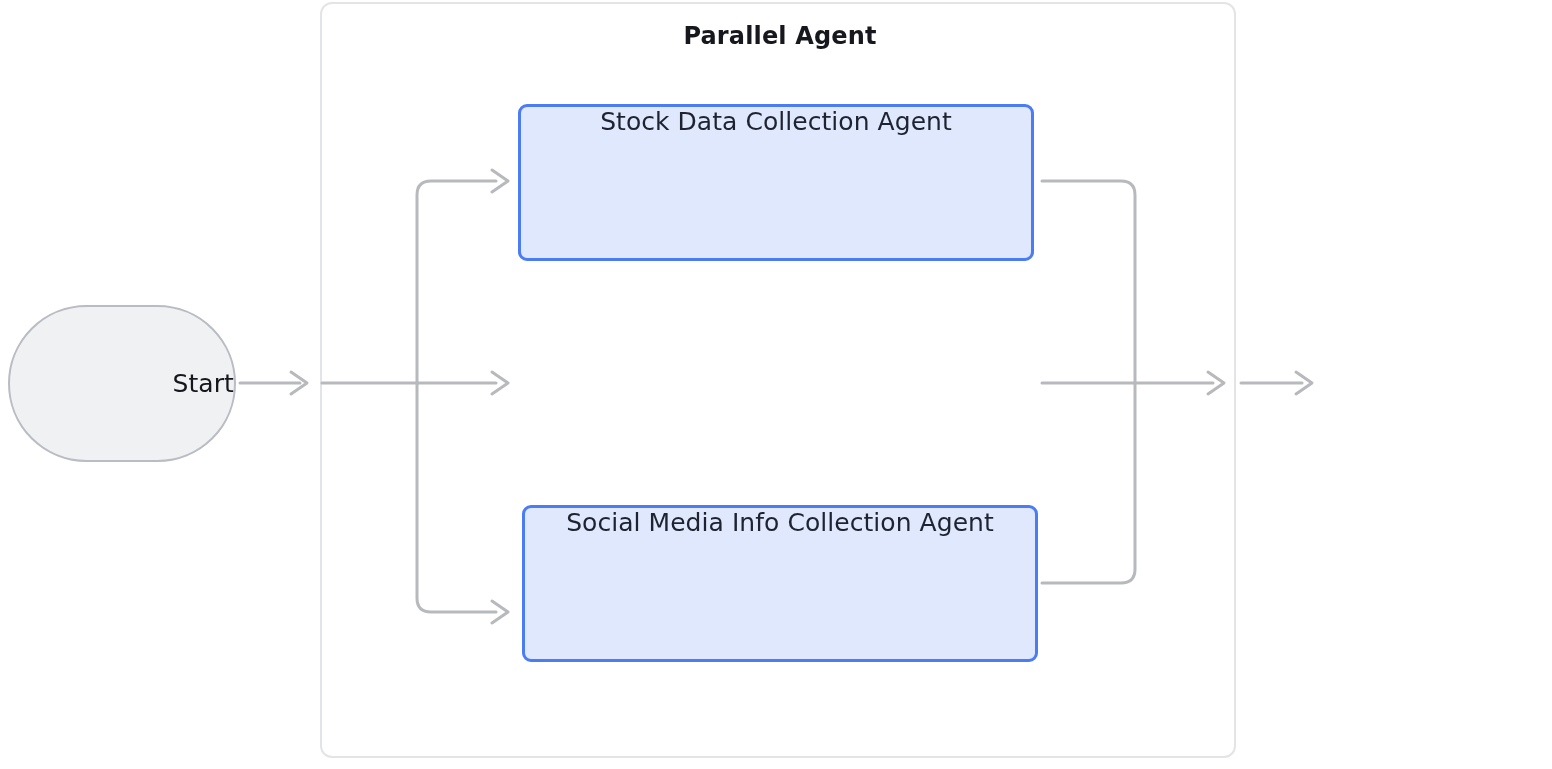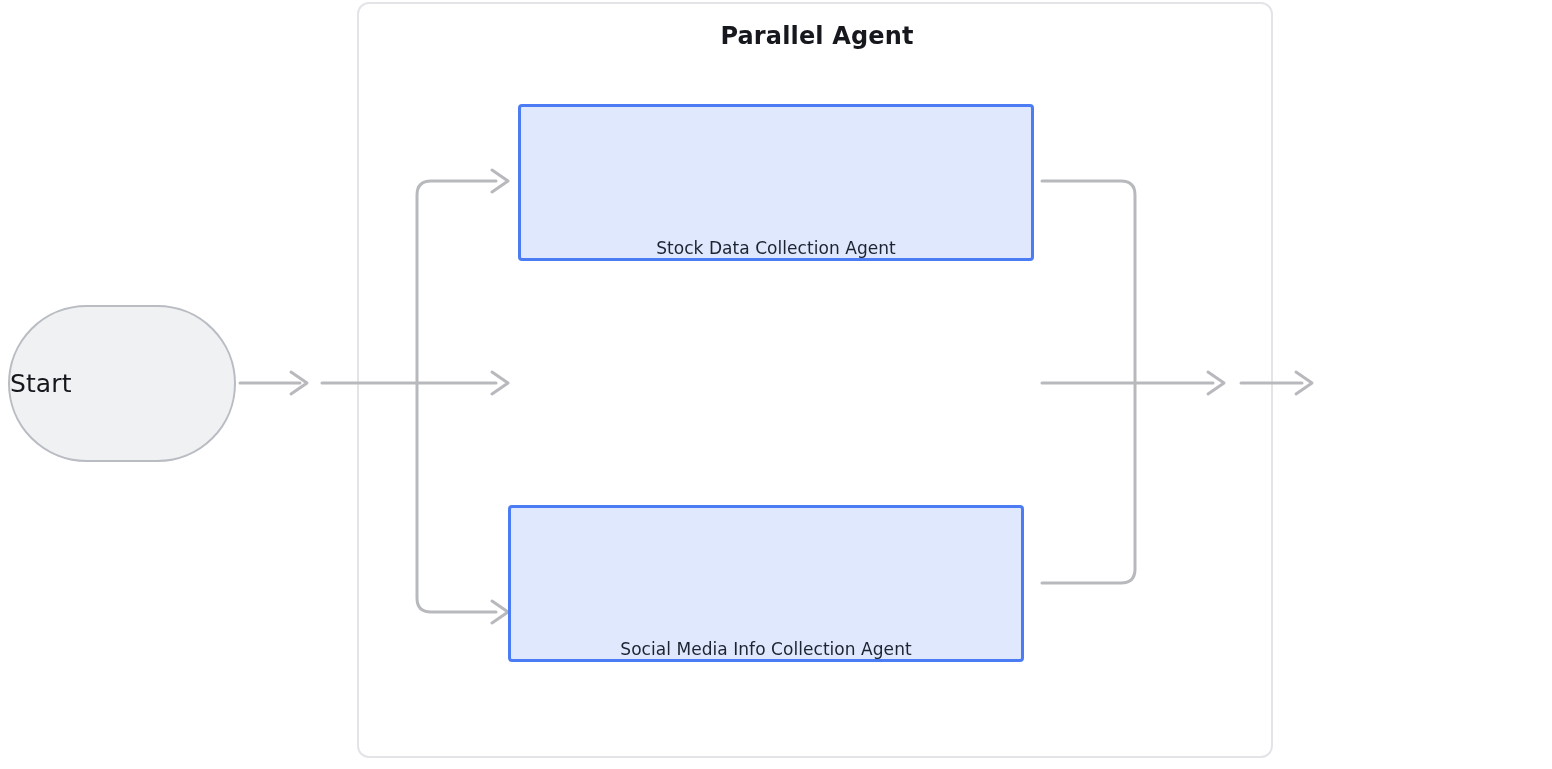--- a/index.html
+++ b/index.html
@@ -28,21 +28,21 @@
     top: 0;
     width: 1552px;
     height: 769px;
     pointer-events: none;
   }
   .node {
     position: absolute;
     box-sizing: border-box;
     display: flex;
     align-items: center;
-    justify-content: flex-start;
+    justify-content: flex-end;
     text-align: center;
   }
   .terminal-node {
     background: #f0f1f3;
     border: 2.5px solid #b9bcc2;
     border-radius: 999px;
     color: #15171c;
     font-size: 25px;
     font-weight: 400;
     letter-spacing: 0.1px;
@@ -62,61 +62,60 @@
   #parallel-container {
     position: absolute;
     left: 320px;
     top: 2px;
     width: 916px;
     height: 756px;
     box-sizing: border-box;
     background: #ffffff;
     border: 2px solid #e3e4e8;
     border-radius: 12px;
-    margin-left: 37px;
   }
   #parallel-title {
     position: absolute;
     left: 0;
     top: 18px;
     width: 916px;
     text-align: center;
     font-size: 24px;
     font-weight: 700;
     color: #16181d;
     letter-spacing: 0.15px;
   }
   .agent-node {
     position: absolute;
     box-sizing: border-box;
     background: #dfe8fc;
     border: 3px solid #4b7cf3;
-    border-radius: 4px;
+    border-radius: 9px;
     color: #1d2330;
-    font-size: 17px;
+    font-size: 25px;
     font-weight: 400;
     letter-spacing: 0.05px;
     display: flex;
-    align-items: flex-end;
+    align-items: flex-start;
     justify-content: center;
   }
   #agent-stock {
     left: 518px;
     top: 104px;
     width: 516px;
     height: 157px;
   }
   #agent-news {
     left: 518px;
     top: 304px;
     width: 516px;
     height: 157px;
   }
   #agent-social {
-    left: 508px;
+    left: 522px;
     top: 505px;
     width: 516px;
     height: 157px;
   }
   .agent-label, .terminal-label {
     pointer-events: none;
     white-space: nowrap;
   }
 </style>
 </head>

